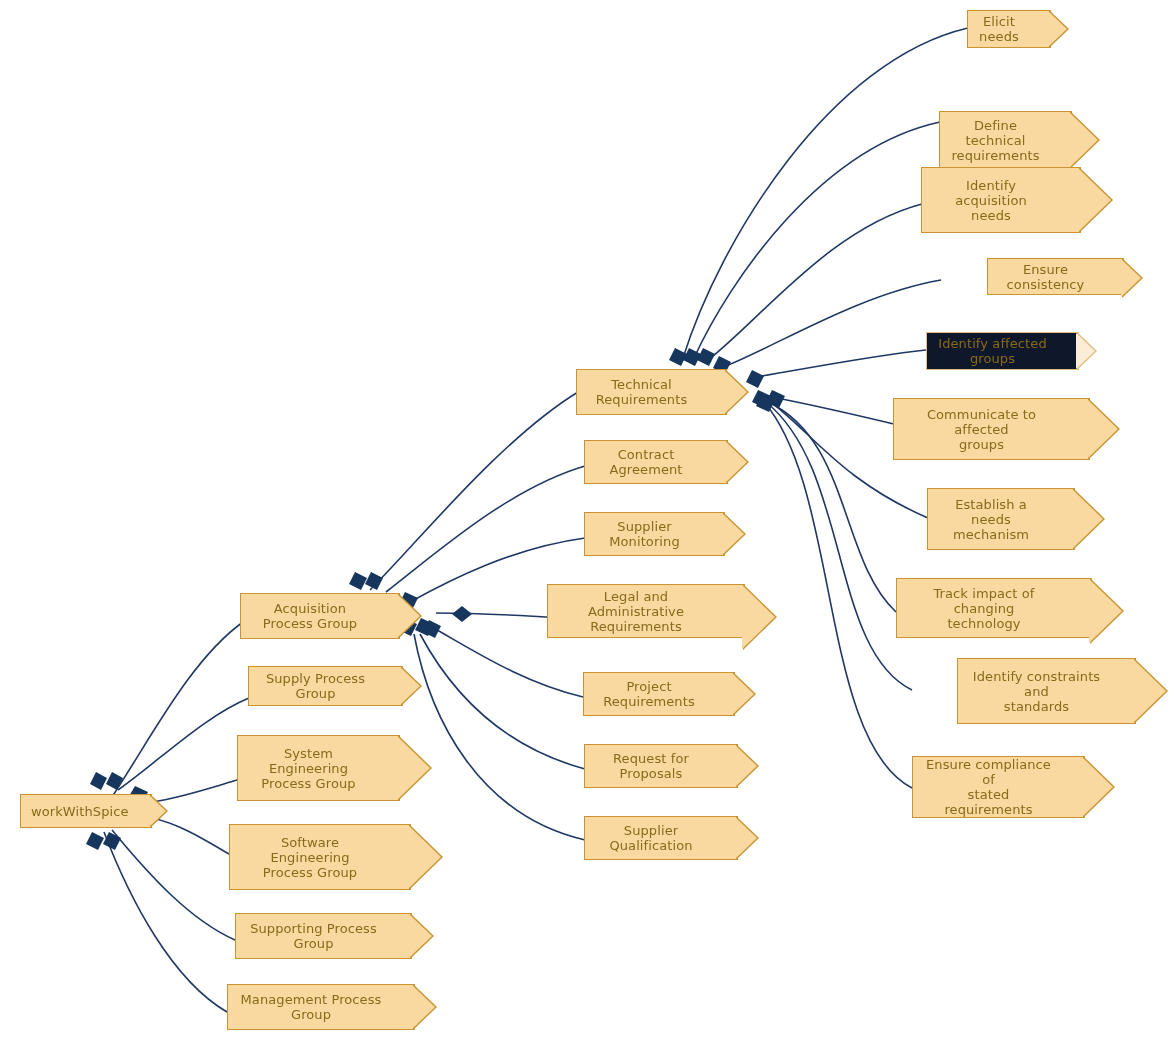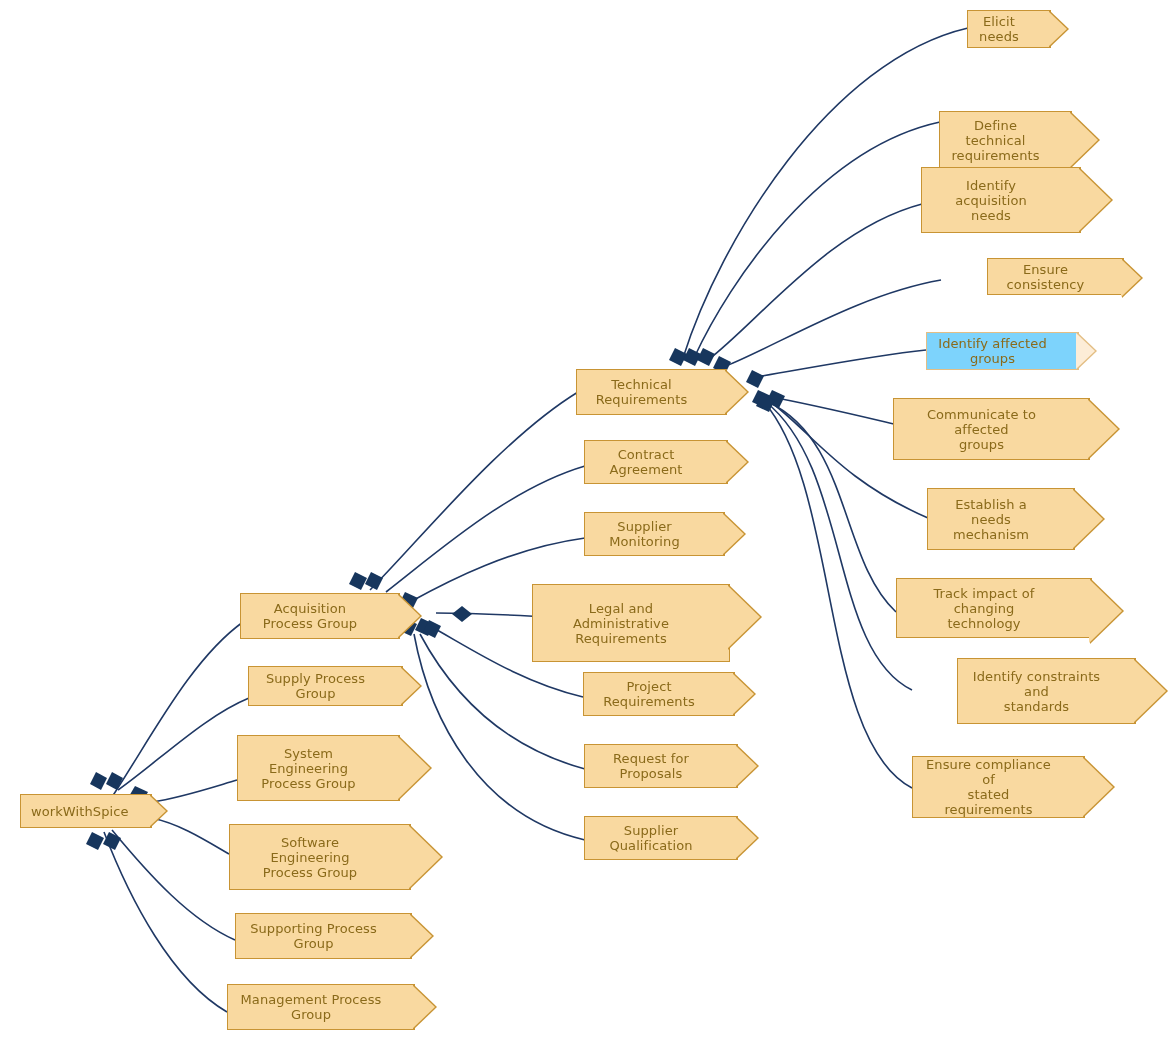--- a/index.html
+++ b/index.html
@@ -38,21 +38,21 @@
     line-height: 15px;
     color: #8A6A1A;
     background: #F9D9A0;
     border: 1px solid #C89434;
     padding-left: 10px;
     padding-right: 30px;
     white-space: pre-line;
     letter-spacing: 0.1px;
   }
   .node.light {
-    background: #7dd3fc;
+    background: #0f172a;
     border-color: #E3BE84;
   }
   .node-label {
     display: block;
     width: 100%;
   }
   .arrow-tip {
     position: absolute;
     top: -1px;
     left: 100%;
@@ -223,21 +223,21 @@
   </div>
 
   <div class="node" style="left:584px; top:512px; width:141px; height:44px;">
     <span class="node-label">Supplier Monitoring</span>
     <span class="arrow-tip">
       <span class="stroke" style="border-width:22px 0 22px 23px;"></span>
       <span class="fill" style="border-width:21px 0 21px 22px; top:1px; left:-1px;"></span>
     </span>
   </div>
 
-  <div class="node" style="left:532px; top:584px; width:198px; height:78px;">
+  <div class="node" style="left:547px; top:584px; width:198px; height:54px;">
     <span class="node-label">Legal and Administrative
 Requirements</span>
     <span class="arrow-tip">
       <span class="stroke" style="border-width:33px 0 33px 34px;"></span>
       <span class="fill" style="border-width:32px 0 32px 33px; top:1px; left:-1px;"></span>
     </span>
   </div>
 
   <div class="node" style="left:583px; top:672px; width:152px; height:44px;">
     <span class="node-label">Project Requirements</span>

